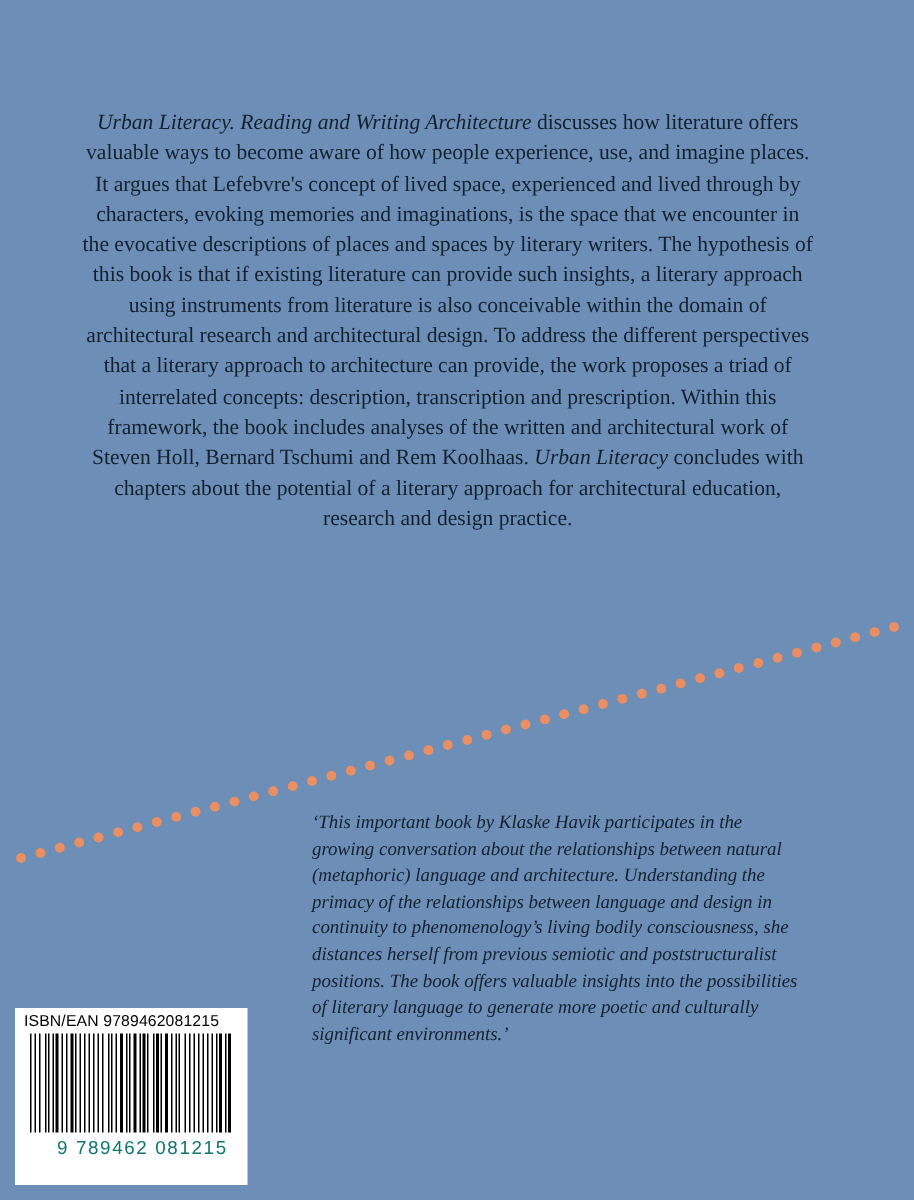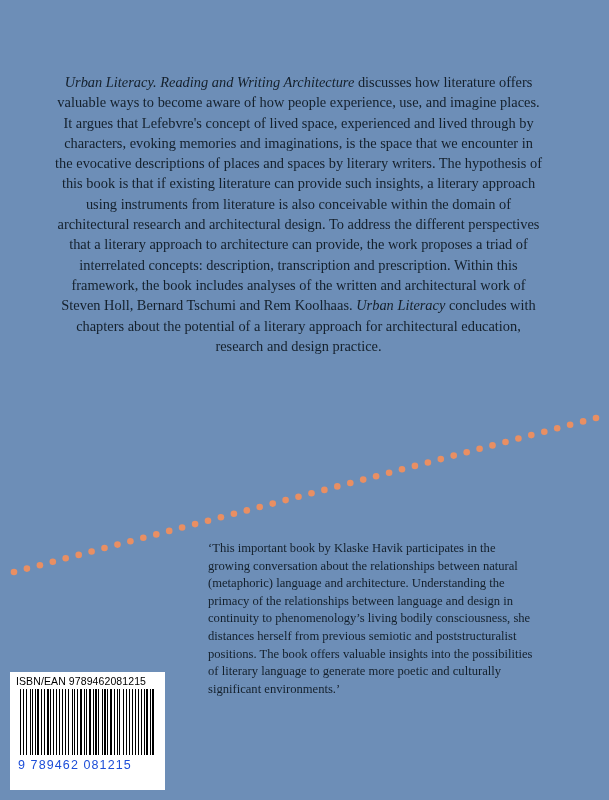--- a/index.html
+++ b/index.html
@@ -57,20 +57,21 @@
     pointer-events: none;
   }
 
   
   .quote {
     position: absolute;
     left: 208px;
     top: 540px;
     width: 330px;
     font-family: "Liberation Serif", serif;
+    font-style: italic;
     font-size: 12.6px;
     line-height: 17.6px;
     color: #14202c;
   }
   .quote-attr {
     position: absolute;
     left: 208px;
     top: 745px;
     width: 340px;
     font-family: "Liberation Serif", serif;
@@ -102,24 +103,25 @@
     display: flex;
     align-items: stretch;
   }
   .bar {
     background: #000;
     height: 100%;
   }
   .barcode-digits {
     font-family: "Liberation Sans", sans-serif;
     font-size: 12.5px;
-    color: #1d4ed8;
+    color: #0f766e;
     letter-spacing: 1.1px;
     padding: 3px 0 0 8px;
     white-space: nowrap;
+    margin-left: 20px;
   }
 </style>
 </head>
 <body>
 
 <div class="page">
 
 
   <div class="blurb"><i>Urban Literacy. Reading and Writing Architecture</i><span> discusses how literature offers valuable ways to become aware of how people experience, use, and imagine places. It argues that Lefebvre's concept of lived space, experienced and lived through by characters, evoking memories and imaginations, is the space that we encounter in the evocative descriptions of places and spaces by literary writers. The hypothesis of this book is that if existing literature can provide such insights, a literary approach using instruments from literature is also conceivable within the domain of architectural research and architectural design. To address the different perspectives that a literary approach to architecture can provide, the work proposes a triad of interrelated concepts: description, transcription and prescription. Within this framework, the book includes analyses of the written and architectural work of Steven Holl, Bernard Tschumi and Rem Koolhaas. </span><i>Urban Literacy</i><span> concludes with chapters about the potential of a literary approach for architectural education, research and design practice.</span></div>
 

